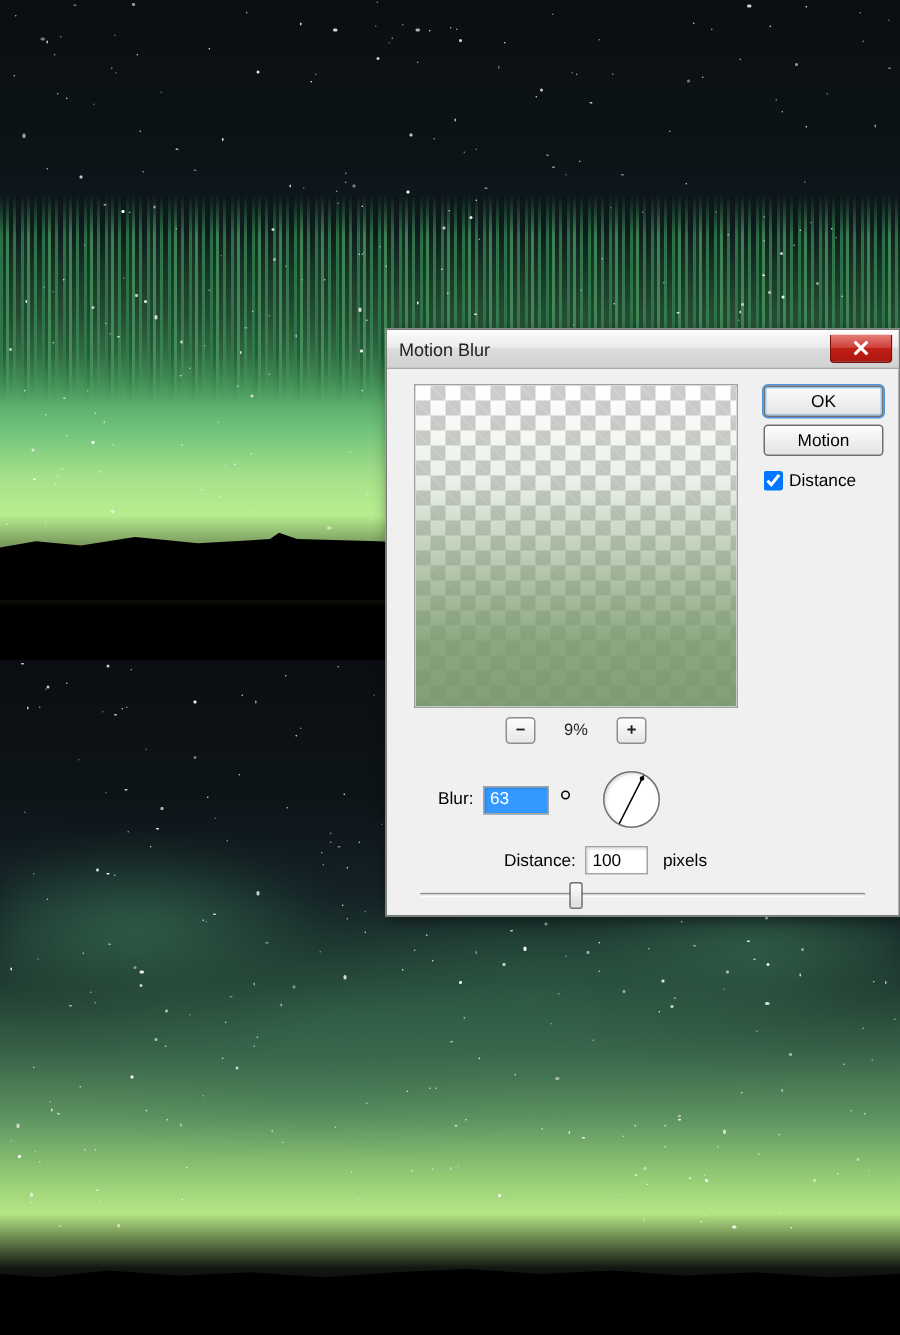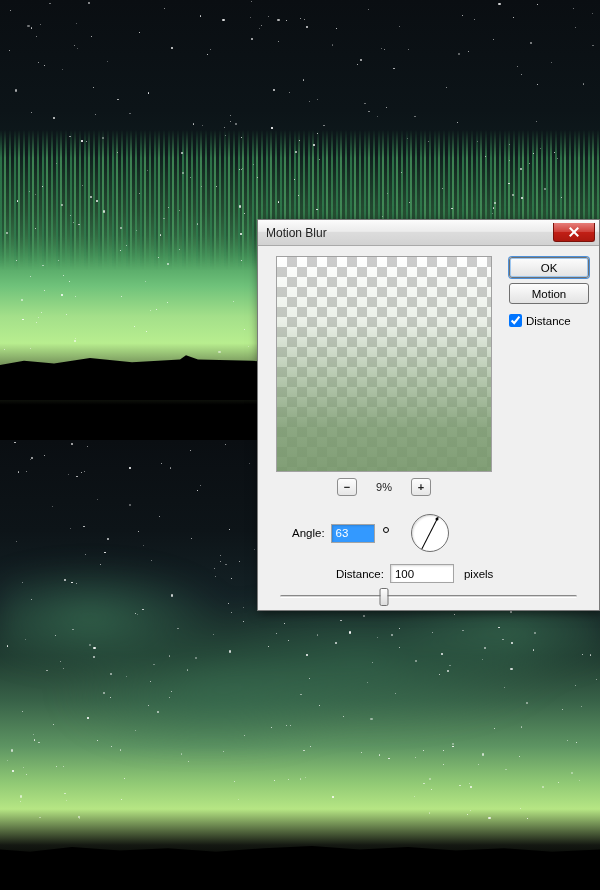--- a/index.html
+++ b/index.html
@@ -172,21 +172,21 @@
     .row.distance { margin-left: 68px; }
     .lbl { color: #000; font-size: 11.5px; }
     .num-input {
       height: 19px; border: 1px solid #a4a4a4;
       box-shadow: inset 1px 1px 2px rgba(0,0,0,0.15);
       background: #fff; padding: 1px 4px;
       font-size: 11.5px; text-align: left; font-family: inherit;
     }
     .num-input.sel { background: #3399ff; color: #fff; }
     .angle-input { width: 44px; }
-    .dist-input { width: 64px; }
+    .dist-input { width: 42px; }
     .deg {
       width: 6px; height: 6px; border: 1.2px solid #000; border-radius: 50%;
       display: inline-block; margin-bottom: 6px; margin-left: 2px;
     }
     .angle-dial {
       width: 38px; height: 38px; border: 1px solid #707070;
       border-radius: 50%; background: #fff;
       box-shadow: inset 1px 1px 2px rgba(0,0,0,0.15);
       position: relative; margin-left: 16px;
     }
@@ -802,21 +802,21 @@
         <div class="ps-btn">Motion</div>
         <label class="preview-check">
           <input type="checkbox" checked="" style="">
           <span>Distance</span>
         </label>
       </div>
     </div>
 
     <div class="controls">
       <div class="row angle">
-        <span class="lbl">Angle:</span>
+        <span class="lbl">Blur:</span>
         <input class="num-input angle-input sel" value="63" style="">
         <span class="deg"></span>
         <div class="angle-dial">
           <div class="needle"></div>
           <div class="dot"></div>
         </div>
       </div>
       <div class="row distance">
         <span class="lbl">Distance:</span>
         <input class="num-input dist-input" value="100" style="">

